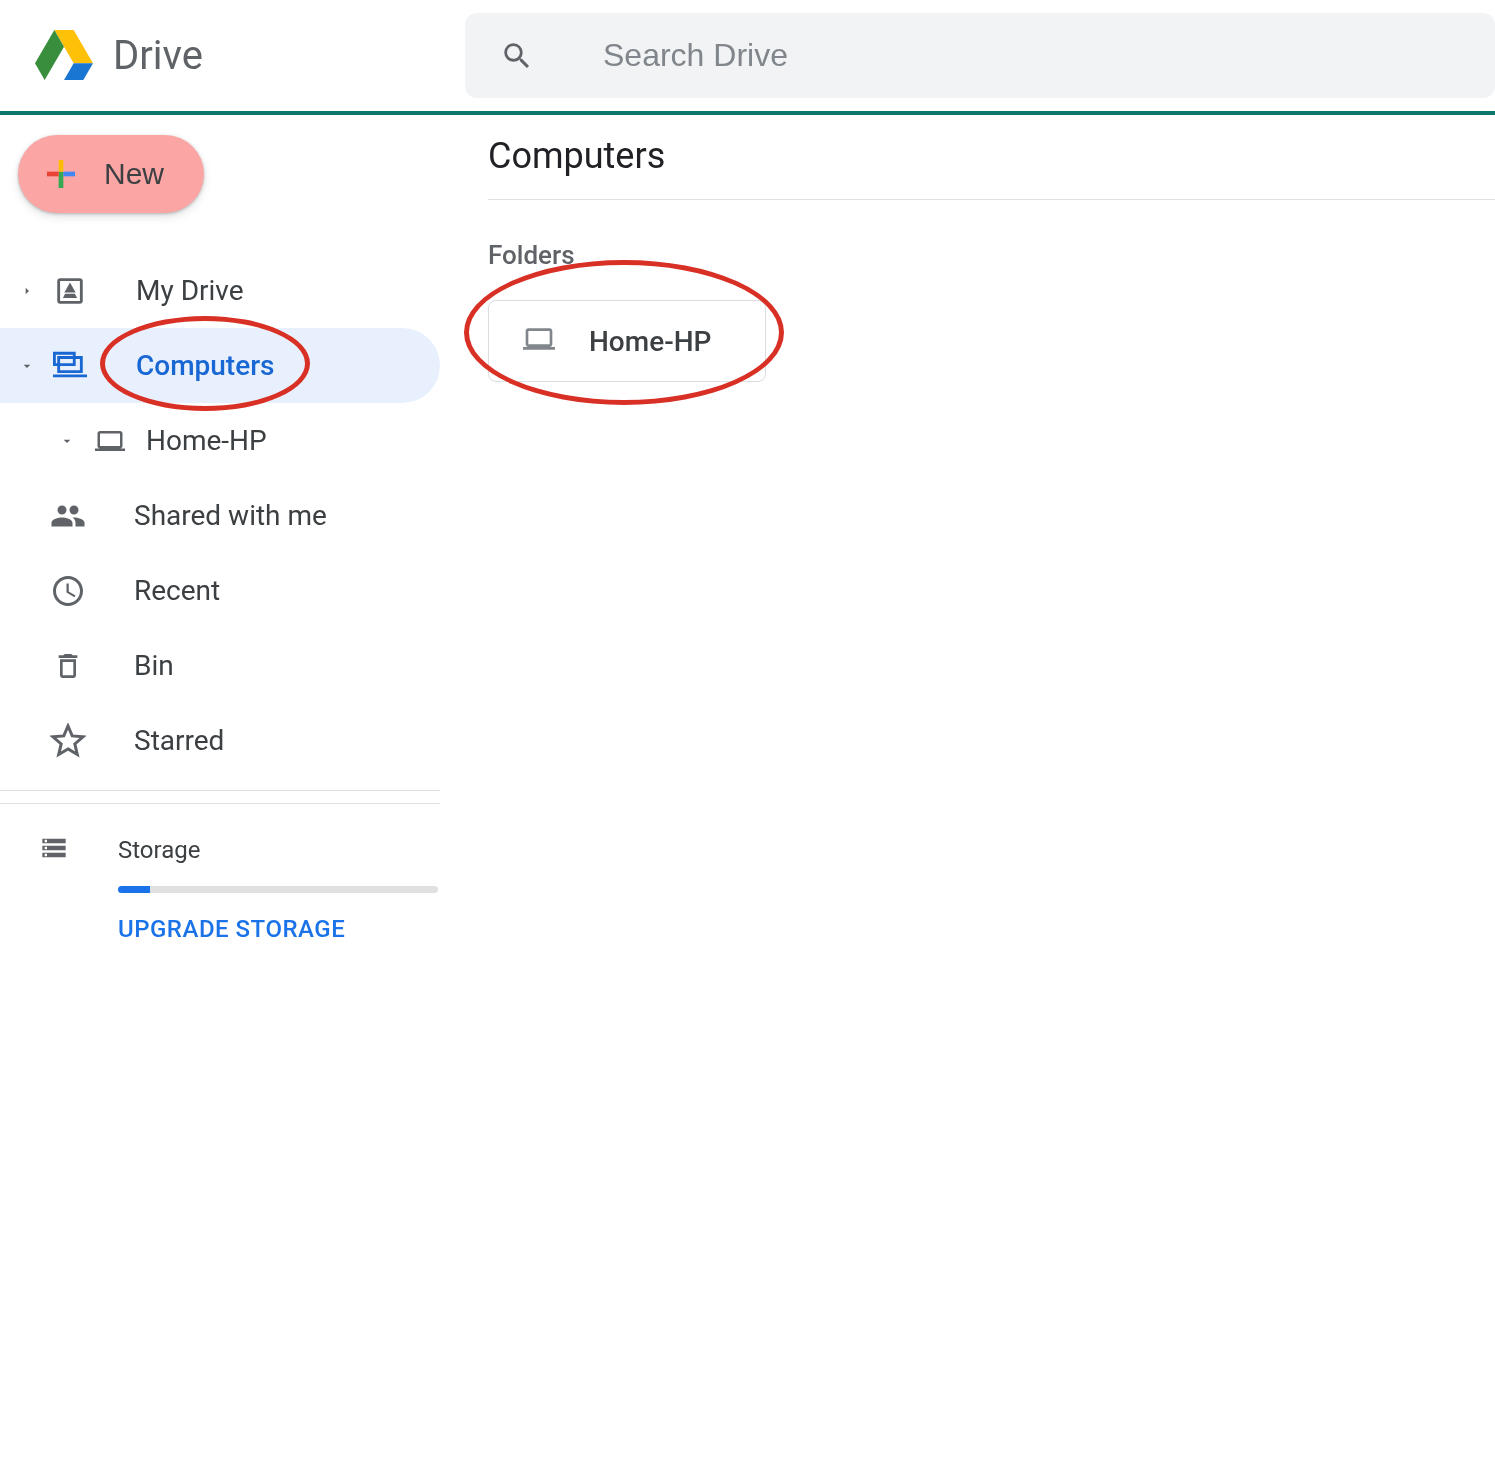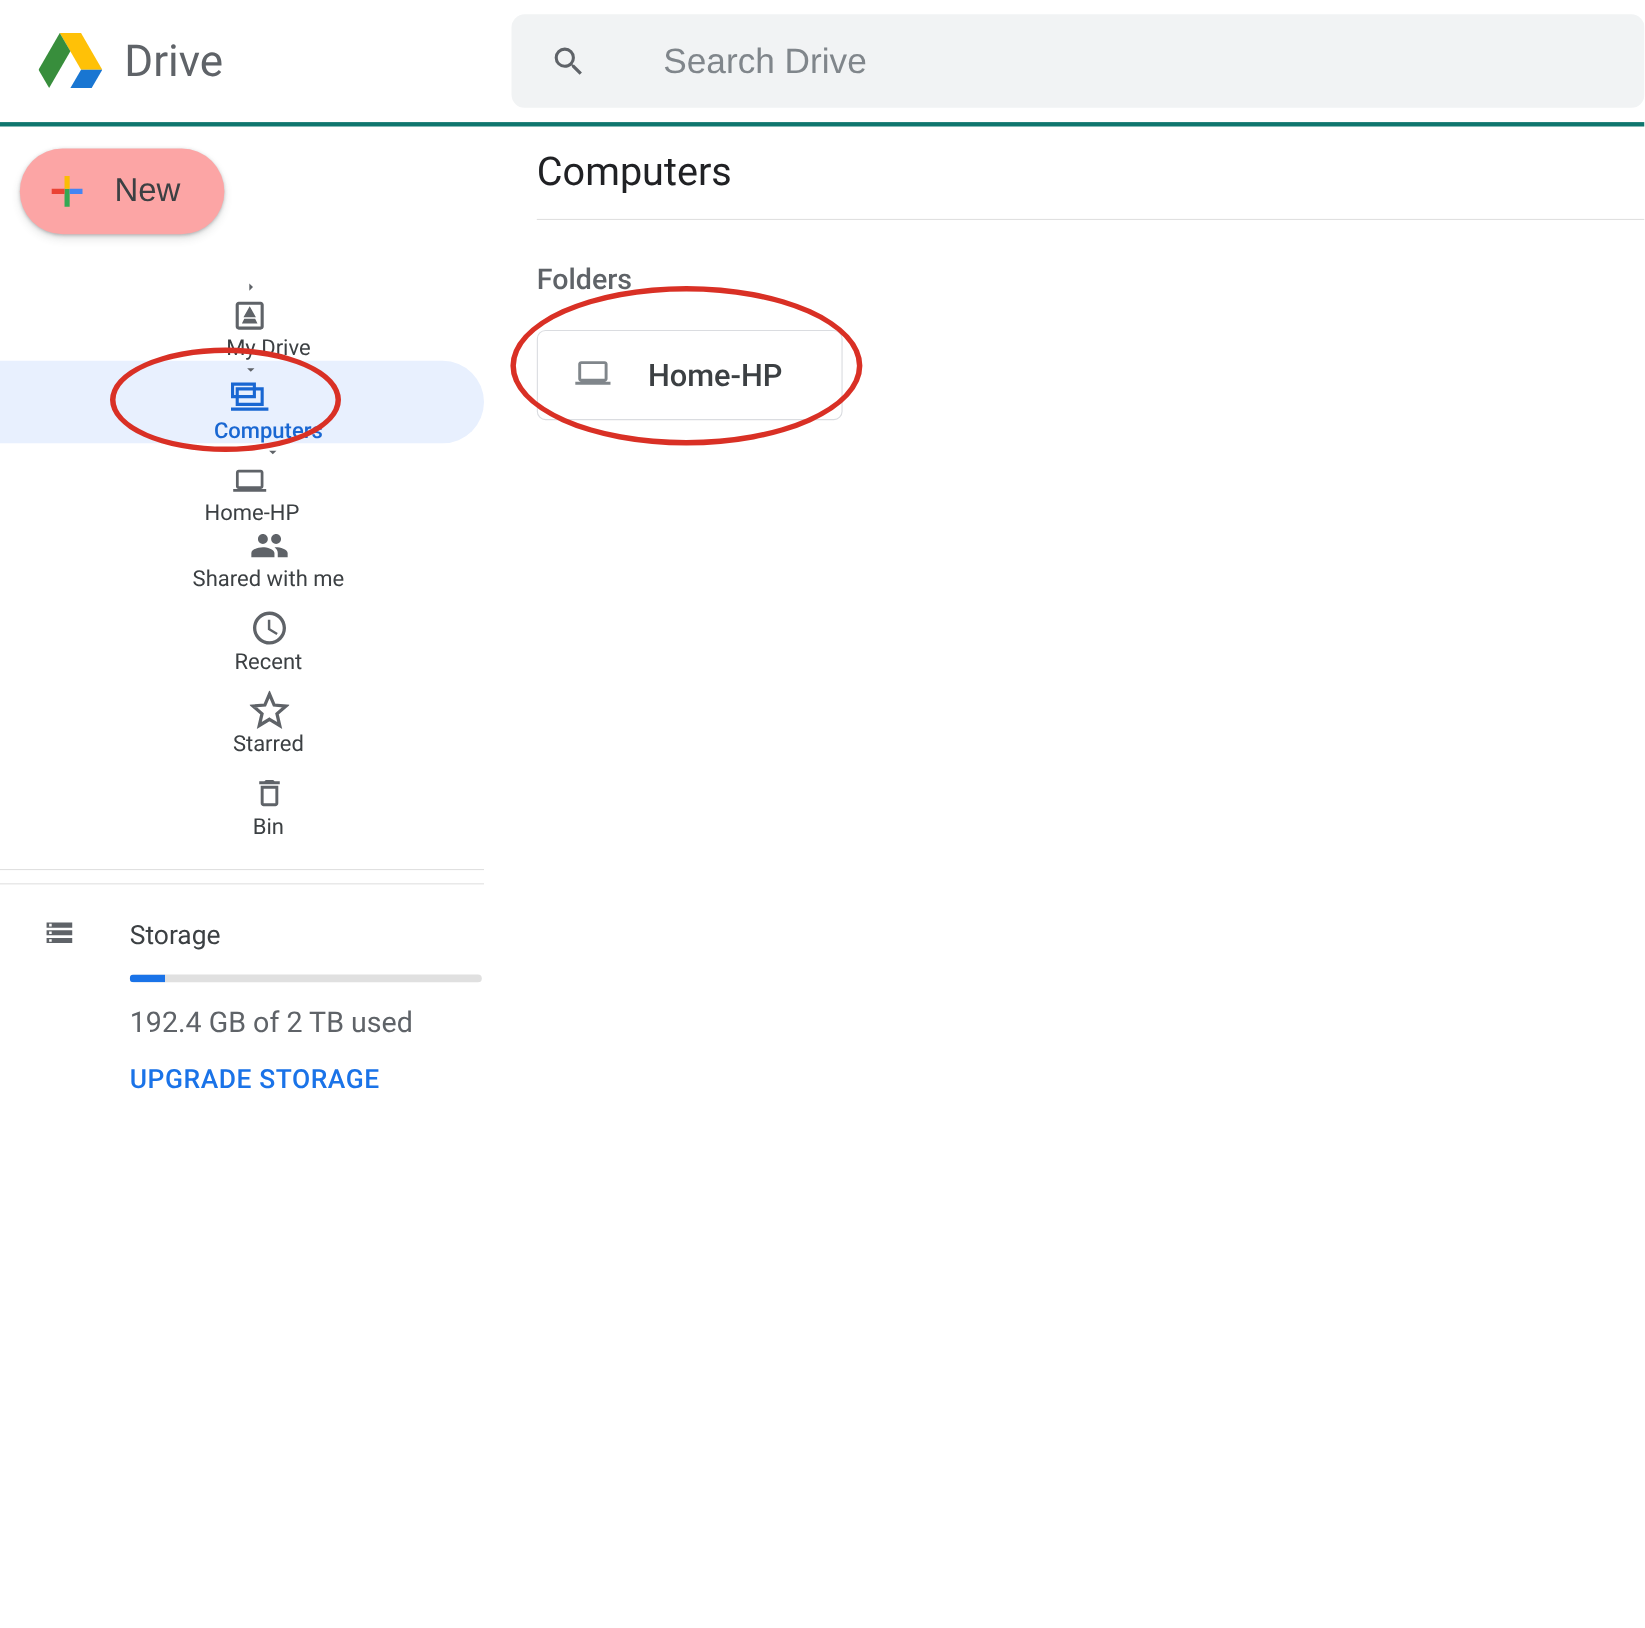--- a/index.html
+++ b/index.html
@@ -81,24 +81,23 @@
     }
     .nav-list {
       list-style: none;
     }
     .nav-item {
       display: flex;
       align-items: center;
       height: 75px;
       border-radius: 0 40px 40px 0;
       cursor: pointer;
-      font-size: 20px;
+      font-size: 28px;
       color: #3c4043;
       position: relative;
-      flex-direction: column;
     }
     .nav-item.selected {
       background: #e8f0fe;
     }
     .nav-item.selected .nav-label {
       color: #1967d2;
       font-weight: 500;
     }
     .nav-item .chevron {
       width: 22px;
@@ -331,55 +330,54 @@
         <span class="nav-icon">
           <svg width="36" height="36" viewBox="0 0 24 24" fill="#5f6368">
               <path d="M12 2C6.48 2 2 6.48 2 12s4.48 10 10 10 10-4.48 10-10S17.52 2 12 2zm0 18c-4.41 0-8-3.59-8-8s3.59-8 8-8 8 3.59 8 8-3.59 8-8 8zm.5-13H11v6l5.25 3.15.75-1.23-4.5-2.67V7z"></path>
             </svg>
         </span>
         <span class="nav-label">Recent</span>
       </li>
 
       <li class="nav-item no-chevron">
         <span class="nav-icon">
+          <svg width="32" height="36" viewBox="0 0 24 24" fill="#5f6368">
+              <path d="M6 19c0 1.1.9 2 2 2h8c1.1 0 2-.9 2-2V7H6v12zM8 9h8v10H8V9zm7.5-5l-1-1h-5l-1 1H5v2h14V4h-3.5z"></path>
+            </svg>
+        </span>
+        <span class="nav-label">Bin</span>
+      </li>
+
+      <li class="nav-item no-chevron">
+        <span class="nav-icon">
           <svg width="36" height="36" viewBox="0 0 24 24" fill="#5f6368">
               <path d="M12 17.27L18.18 21l-1.64-7.03L22 9.24l-7.19-.61L12 2 9.19 8.63 2 9.24l5.46 4.73L5.82 21 12 17.27z" fill="none" stroke="#5f6368" stroke-width="2"></path>
             </svg>
         </span>
         <span class="nav-label">Starred</span>
-      </li>
-
-      <li class="nav-item no-chevron">
-        <span class="nav-icon">
-          <svg width="32" height="36" viewBox="0 0 24 24" fill="#5f6368">
-              <path d="M6 19c0 1.1.9 2 2 2h8c1.1 0 2-.9 2-2V7H6v12zM8 9h8v10H8V9zm7.5-5l-1-1h-5l-1 1H5v2h14V4h-3.5z"></path>
-            </svg>
-        </span>
-        <span class="nav-label">Bin</span>
       </li>
     </ul>
 
     <hr class="divider">
 
 
     <hr class="divider">
 
     <div class="storage-section">
       <div class="storage-row">
         <span class="storage-icon">
           <svg width="36" height="28" viewBox="0 0 24 24" fill="#5f6368">
               <path d="M2 20h20v-4H2v4zm2-3h2v2H4v-2zM2 4v4h20V4H2zm4 3H4V5h2v2zm-4 7h20v-4H2v4zm2-3h2v2H4v-2z"></path>
             </svg>
         </span>
         <span class="storage-title">Storage</span>
       </div>
       <div class="storage-bar">
         <div class="storage-bar-fill"></div>
       </div>
-      <div class="storage-text">192.4 GB of 2 TB used</div>
       <a href="#" class="upgrade-link">UPGRADE STORAGE</a>
     </div>
   </div>
 
   <div class="main">
     <h1 class="page-title">Computers</h1>
     <div class="section-label">Folders</div>
     <div class="folder-wrap">
       <div class="folder-card">
         <span class="folder-icon">

